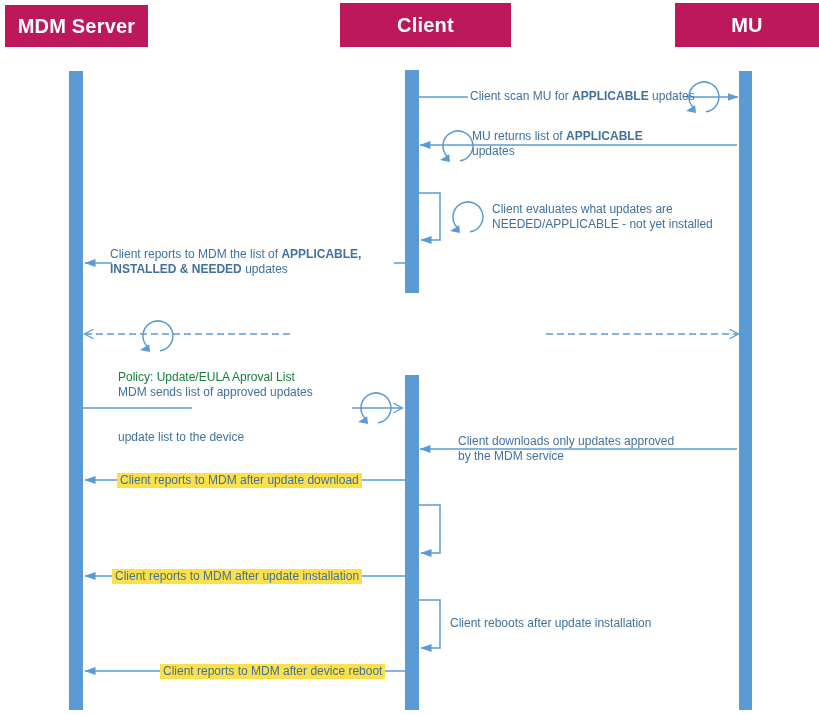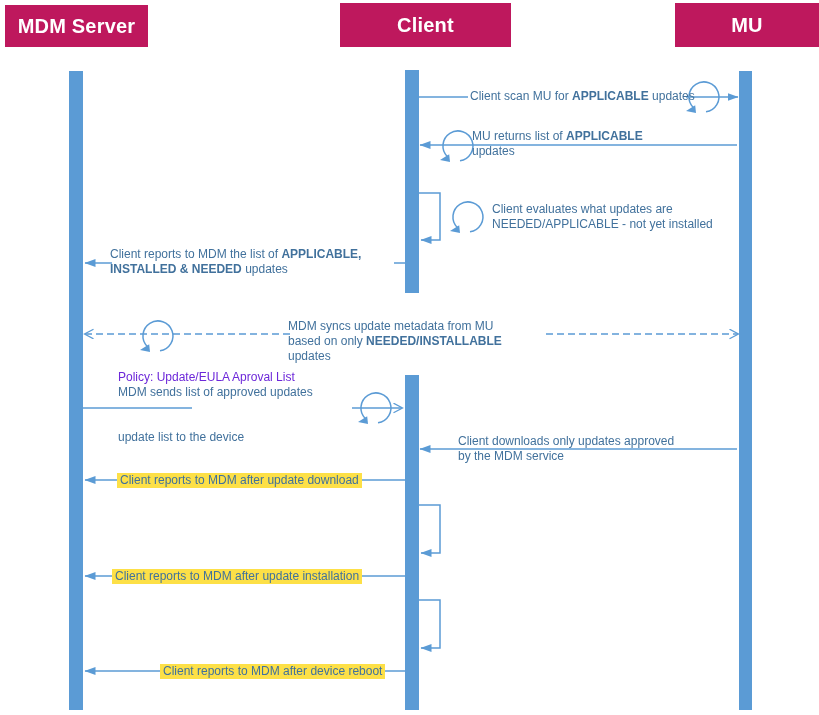--- a/index.html
+++ b/index.html
@@ -6,21 +6,21 @@
   #stage{position:relative;width:819px;height:715px;background:#fff;overflow:hidden;
          font-family:"Liberation Sans",sans-serif;}
   .pbox{position:absolute;background:#be185d;color:#fff;font-weight:bold;font-size:20px;
         display:flex;align-items:center;justify-content:center;letter-spacing:.2px;}
   .bar{position:absolute;width:14px;background:#5B9BD5;}
   svg.layer{position:absolute;left:0;top:0;z-index:2;}
   .lbl{position:absolute;z-index:3;font-size:12px;line-height:15px;color:#41719C;
        text-align:left;}
   .nowrap{white-space:nowrap;}
   .bg{background:#fde047;padding:0 3px;}
-  .red{color:#6d28d9;}
+  .red{color:#15803d;}
   .lbl b{font-weight:bold;}
 </style>
 </head>
 <body>
 
 <div id="stage">
 
   <div class="pbox" style="left:5px;top:5px;width:143px;height:42px;">
     <span>MDM Server</span>
   </div>
@@ -75,30 +75,30 @@
   </svg>
 
   <div class="lbl nowrap" style="left:470px;top:89px;"><span>Client scan MU for </span><b>APPLICABLE</b><span> updates</span></div>
 
   <div class="lbl" style="left:472px;top:129px;width:230px;"><span>MU returns list of </span><b>APPLICABLE</b><br><span>updates</span></div>
 
   <div class="lbl" style="left:110px;top:247px;width:288px;"><span>Client reports to MDM the list of </span><b>APPLICABLE,</b><br><b>INSTALLED &amp; NEEDED</b><span> updates</span></div>
 
   <div class="lbl" style="left:492px;top:202px;width:222px;"><span>Client evaluates what updates are</span><br><span>NEEDED/APPLICABLE - not yet installed</span></div>
 
-  <div class="lbl" style="left:288px;top:319px;width:258px;"><span>MDM syncs update metadata from MU</span><br><span>based on only </span><b>NEEDED/INSTALLABLE</b><span> updates</span></div>
 
   <div class="lbl" style="left:118px;top:370px;width:256px;">
     <div class="red">Policy: Update/EULA Aproval List</div>
     <div><span>MDM sends list of approved updates</span><br><br><br><span>update list to the device</span></div>
   </div>
 
   <div class="lbl" style="left:458px;top:434px;width:240px;"><span>Client downloads only updates approved</span><br><span>by the MDM service</span></div>
 
   <div class="lbl nowrap bg" style="left:117px;top:473px;">Client reports to MDM after update download</div>
 
 
   <div class="lbl nowrap bg" style="left:112px;top:569px;">Client reports to MDM after update installation</div>
 
+  <div class="lbl nowrap" style="left:450px;top:616px;">Client reboots after update installation</div>
 
   <div class="lbl nowrap bg" style="left:122px;top:664px;margin-left:38px;">Client reports to MDM after device reboot</div>
 
 </div>
 
 </body></html>

